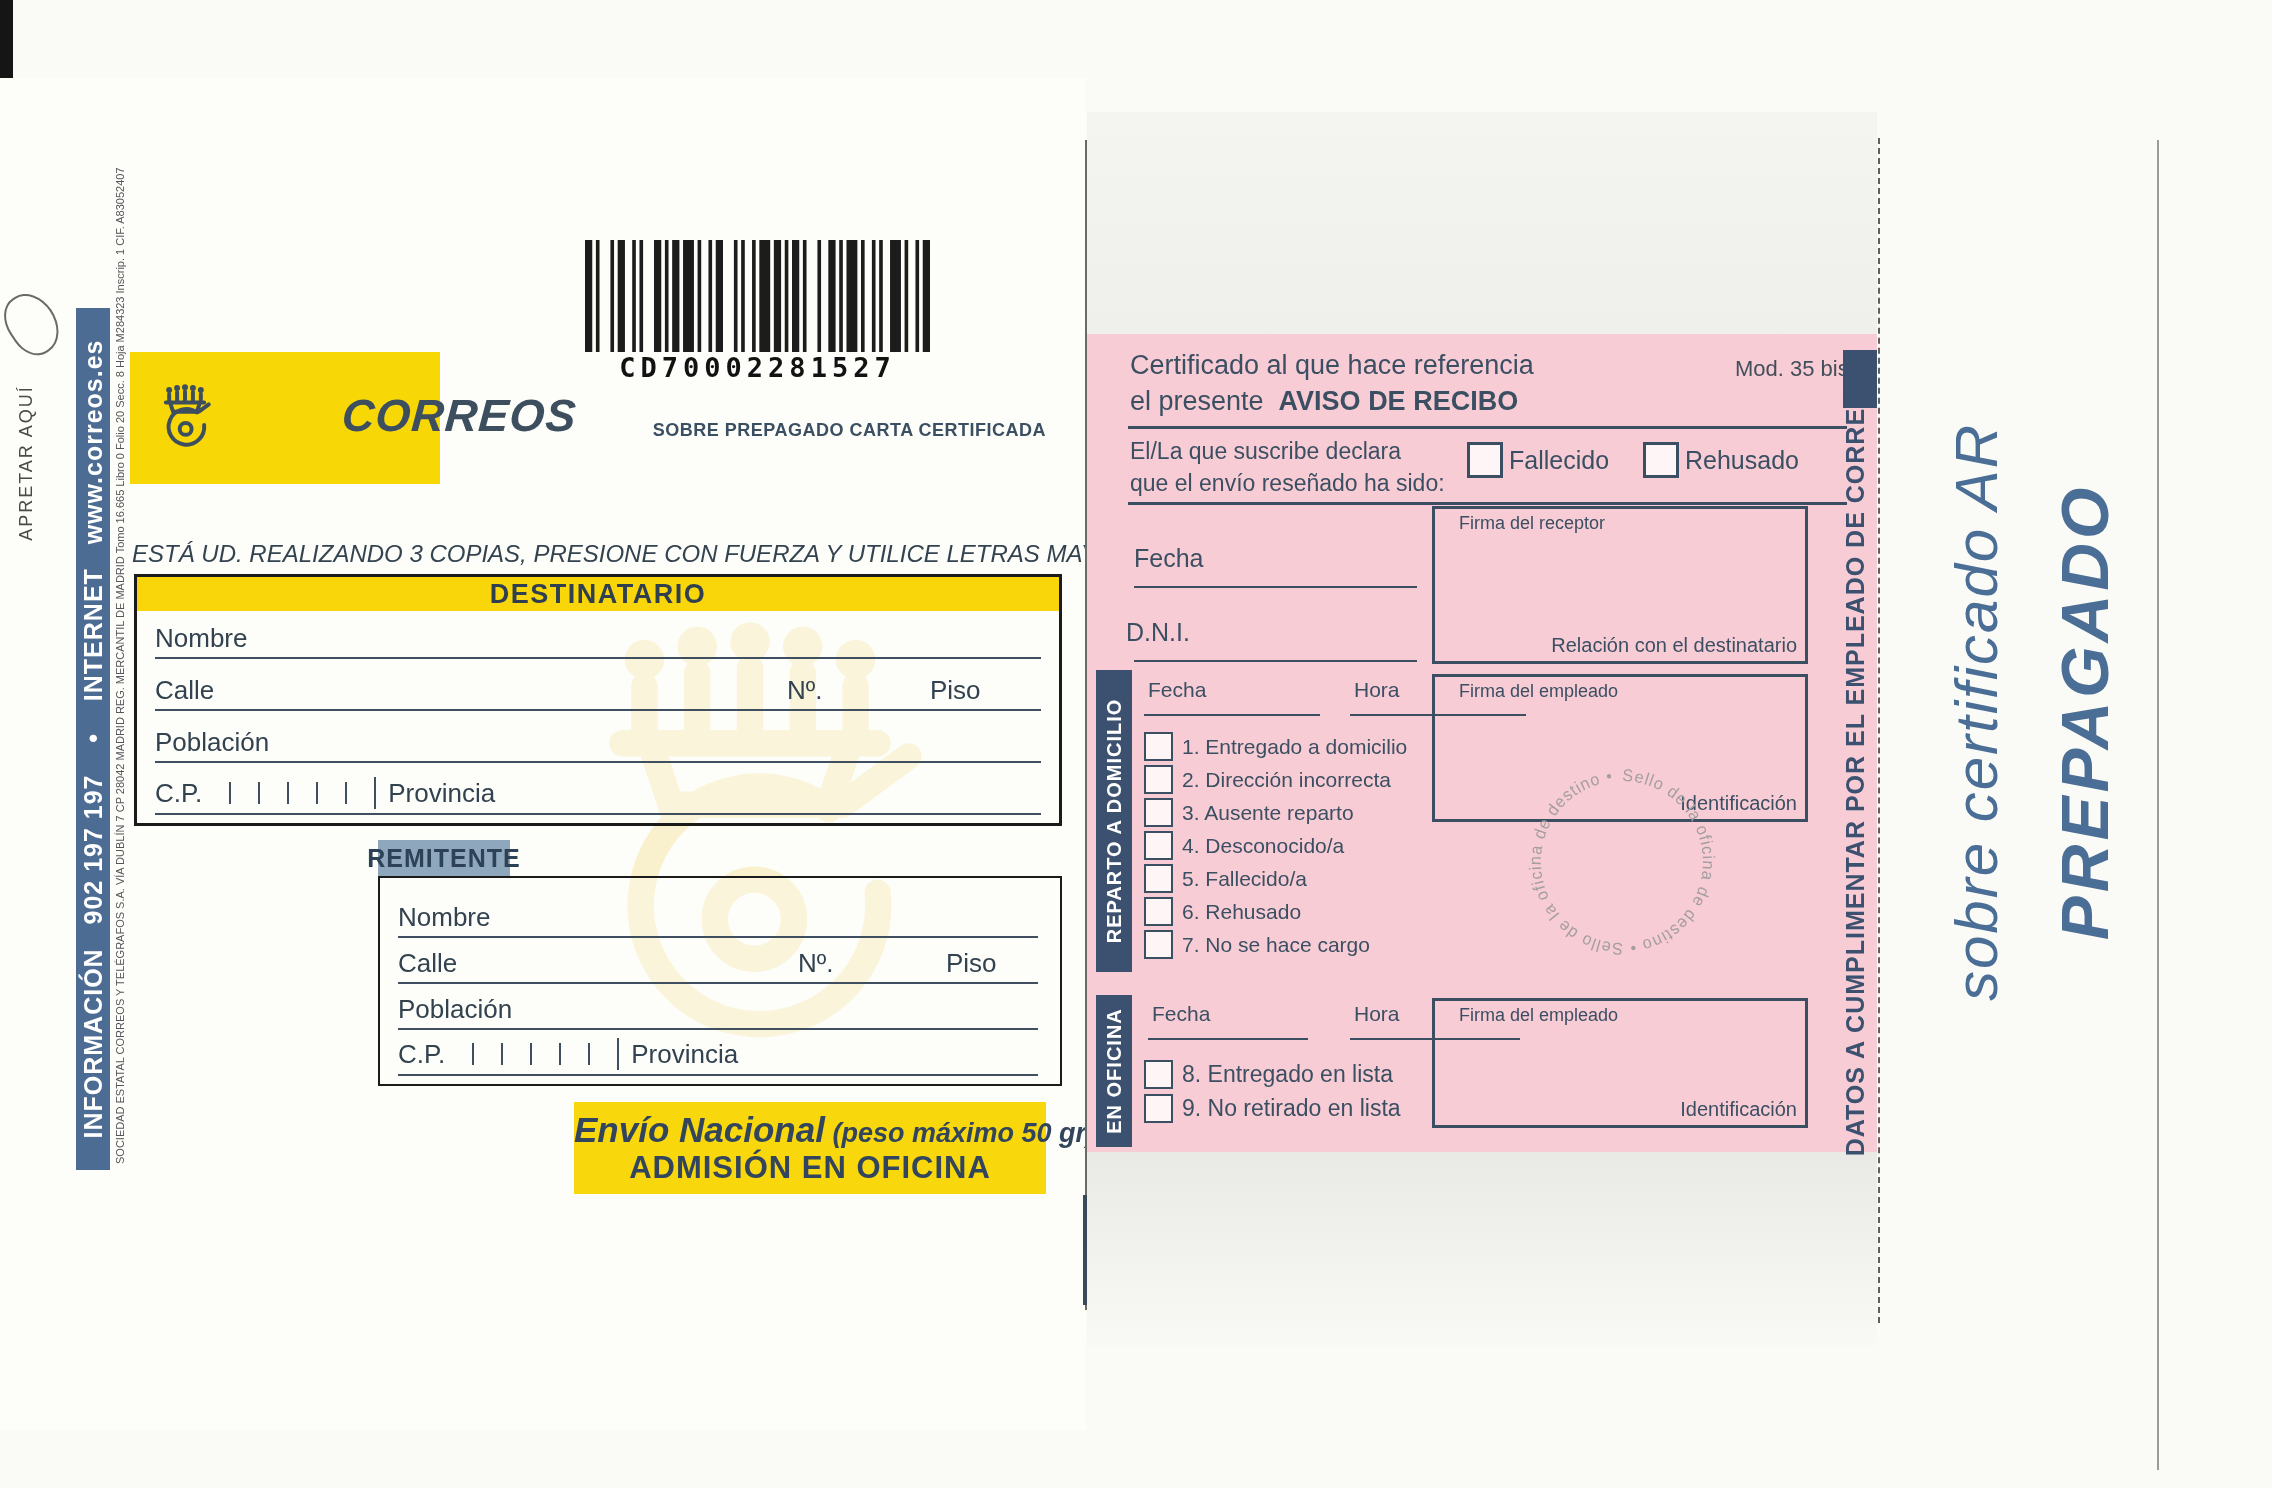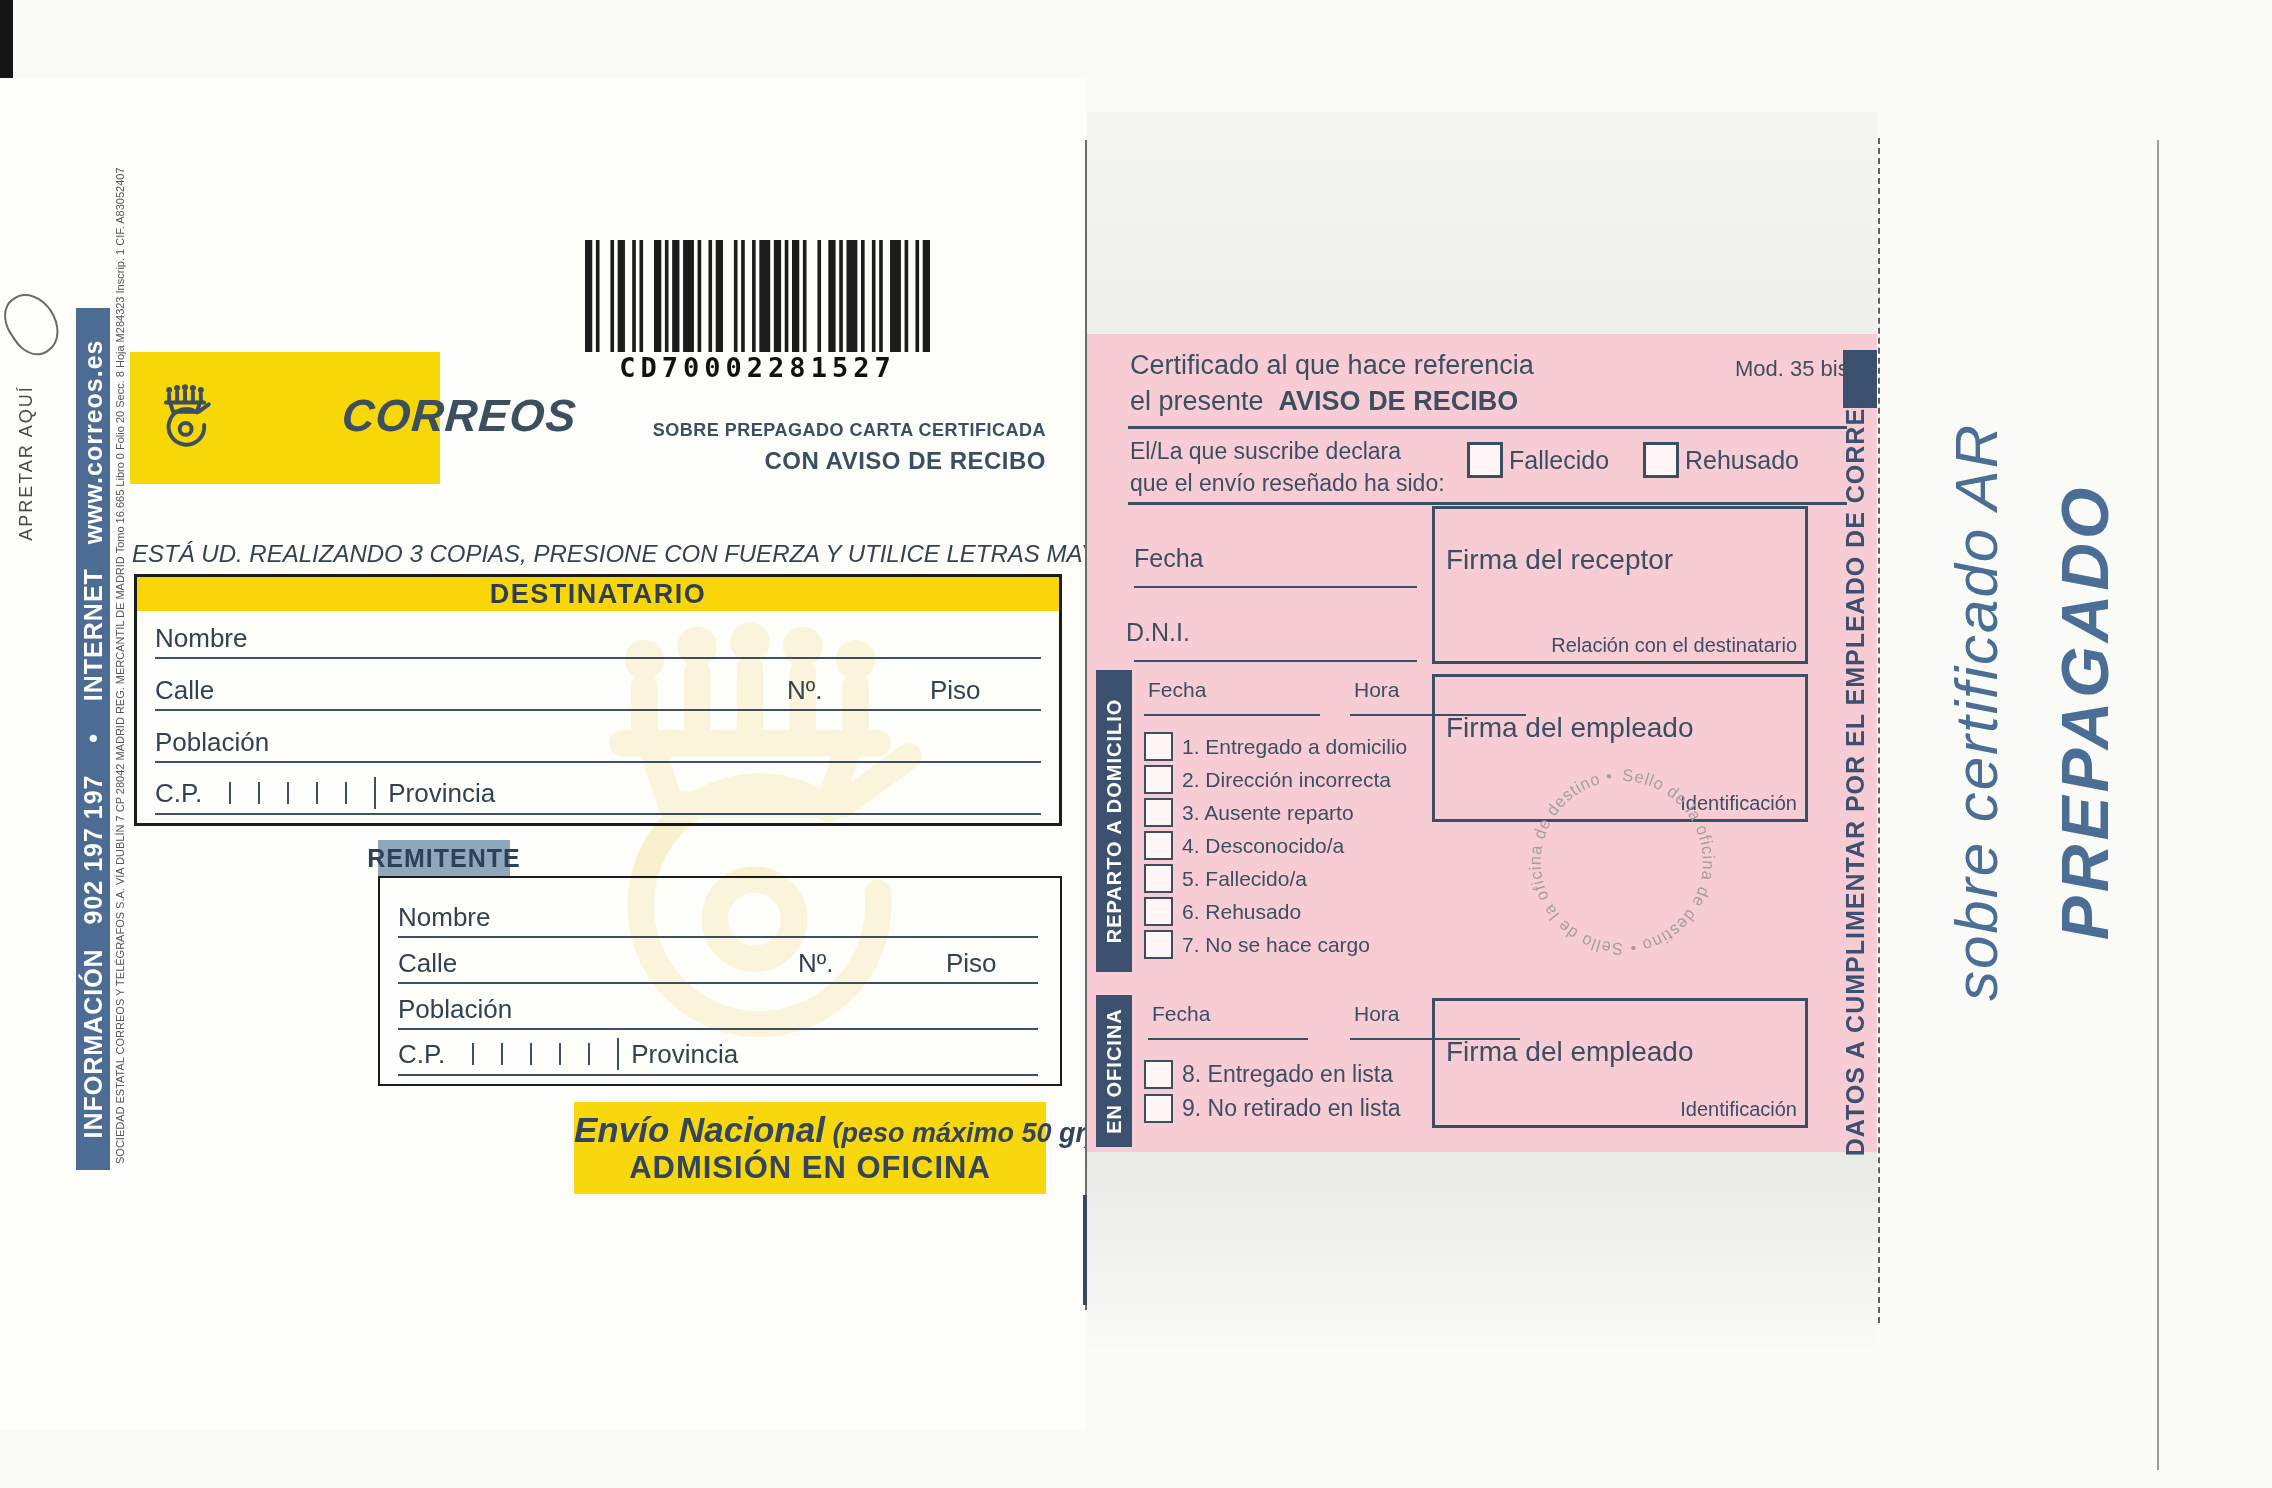--- a/index.html
+++ b/index.html
@@ -32,21 +32,21 @@
            display:flex;align-items:center;justify-content:center;font-size:25px;font-weight:bold;color:#2d4257;letter-spacing:1px;}
   .envio-box{position:absolute;left:574px;top:1102px;width:472px;height:92px;background:#f8d80c;
              text-align:center;color:#32455c;}
   .envio-box .l1{margin-top:8px;font-size:35px;font-weight:bold;font-style:italic;white-space:nowrap;}
   .envio-box .l1 .note{font-size:27px;font-weight:bold;}
   .envio-box .l2{font-size:31px;font-weight:bold;letter-spacing:1px;margin-top:0px;}
   
   .aviso{position:absolute;left:1087px;top:334px;width:790px;height:818px;background:#f8ccd4;color:#3b4f63;}
   .aviso .rule{position:absolute;background:#3b4f63;}
   .pbox{position:absolute;border:3px solid #3b4f63;}
-  .pbox .corner-label{position:absolute;left:11px;top:4px;font-size:28px;margin-top:31px;}
+  .pbox .corner-label{position:absolute;left:24px;top:4px;font-size:18px;}
   .pbox .br-label{position:absolute;right:8px;bottom:4px;font-size:20px;}
   .cb{position:absolute;width:30px;height:30px;border:3px solid #3b4f63;background:rgba(255,255,255,.8);}
   .opt{position:absolute;display:flex;align-items:center;gap:9px;}
   .opt .cbi{width:25px;height:25px;border:2.5px solid #3b4f63;background:rgba(255,255,255,.8);flex:none;}
   .opt .olabel{font-size:21px;white-space:nowrap;}
   .slabel{position:absolute;font-size:21px;}
   .uline{position:absolute;height:2px;background:#3b4f63;}
   .strip{position:absolute;left:9px;width:36px;background:#3c5170;}
   .wash{position:absolute;}
   .foldline{position:absolute;width:2px;background:#6a6a66;}
@@ -139,21 +139,20 @@
       <rect x="294.16" y="0" width="3.63" height="112"></rect>
       <rect x="305.05" y="0" width="10.89" height="112"></rect>
       <rect x="319.58" y="0" width="3.63" height="112"></rect>
       <rect x="330.47" y="0" width="3.63" height="112"></rect>
       <rect x="337.74" y="0" width="7.26" height="112"></rect>
     </svg>
   <div class="barcode-num">CD70002281527</div>
 
   <div class="main-title">
     <div class="t1">SOBRE PREPAGADO CARTA CERTIFICADA</div>
-    <div class="t2">CON AVISO DE RECIBO</div>
   </div>
   <div class="instruction">ESTÁ UD. REALIZANDO 3 COPIAS, PRESIONE CON FUERZA Y UTILICE LETRAS MAYÚSCULAS</div>
 
   <div class="fbox" style="left:134px;top:574px;width:922px;height:246px;border:3px solid #1b1b1b;">
     <div class="fbox-header">
       <span>DESTINATARIO</span>
     </div>
     <div class="frow" style="left:18px;top:44px;width:886px;">
       <span class="flabel">Nombre</span>
     </div>

